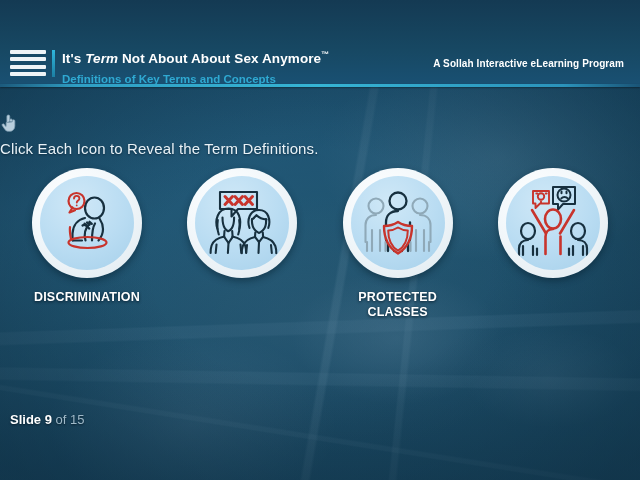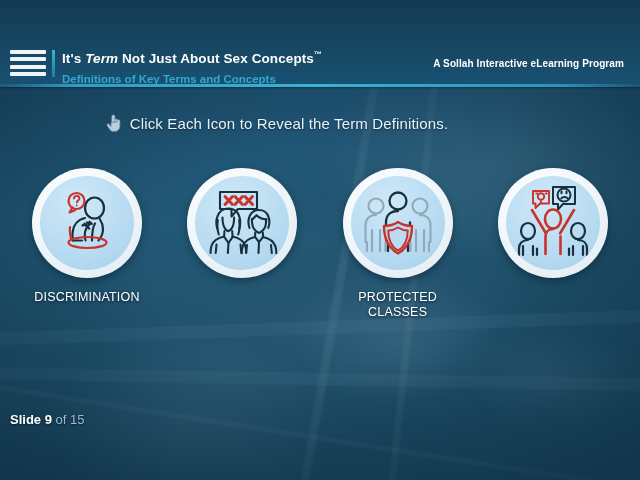--- a/index.html
+++ b/index.html
@@ -58,40 +58,40 @@
   .hdr-title .it{font-style:italic;}
   .hdr-title .tm{font-size:8px;vertical-align:super;}
   .hdr-sub{color:#2fa9d2;font-size:11.5px;font-weight:bold;line-height:15px;
            margin-top:5px;white-space:nowrap;}
 
   .hdr-right{position:absolute;right:16px;top:58px;color:#ffffff;
              font-size:10px;font-weight:bold;white-space:nowrap;letter-spacing:.1px;}
 
   
   .instruction{position:absolute;left:0;top:113px;width:553px;
-               display:flex;align-items:center;justify-content:center;gap:7px;}
+               display:flex;align-items:flex-start;justify-content:center;gap:7px;flex-direction:column;}
   .hand-icon{width:18px;height:20px;display:block;}
   .instruction .txt{color:#e9f2f7;font-size:15px;letter-spacing:.15px;
                     text-shadow:0 1px 2px rgba(0,20,35,.55);}
 
   
   .row{position:absolute;left:0;top:168px;width:640px;display:flex;
        justify-content:space-between;padding:0 26px;box-sizing:border-box;}
   .item{width:122px;display:flex;flex-direction:column;align-items:center;cursor:pointer;}
 
   .circle{width:110px;height:110px;border-radius:50%;
           background:radial-gradient(circle at 38% 30%,#ffffff 0%,#f3f8fb 42%,#dfe9ef 100%);
           box-shadow:0 3px 7px rgba(4,26,40,.45);
           display:flex;align-items:center;justify-content:center;}
   .inner{width:94px;height:94px;border-radius:50%;
          background:radial-gradient(circle at 40% 28%,#cfe8f7 0%,#b9dcf2 55%,#a6d0ea 100%);
          display:flex;align-items:center;justify-content:center;overflow:hidden;}
   .inner svg{display:block;}
 
-  .label{margin-top:12px;color:#ffffff;font-size:12.5px;font-weight:normal;
+  .label{margin-top:12px;color:#ffffff;font-size:12.5px;font-weight:bold;
          text-align:center;line-height:15px;letter-spacing:.2px;
          text-shadow:0 1px 3px rgba(3,22,36,.85);white-space:pre-line;}
 
   
   .slide-counter{position:absolute;left:10px;top:412px;font-size:13px;
                  text-shadow:0 1px 2px rgba(0,18,30,.7);}
   .slide-counter .b{color:#ffffff;font-weight:bold;}
   .slide-counter .n{color:#ffffff;font-weight:bold;}
   .slide-counter .m{color:#9fb9c8;}
 </style>
@@ -115,21 +115,21 @@
     <div class="burger">
       <i></i>
         <i></i>
         <i></i>
         <i></i>
     </div>
 
     <div class="hdr-divider"></div>
 
     <div class="hdr-titles">
-      <div class="hdr-title"><span>It's </span><span class="it">Term</span><span> Not Just About Sex Concepts</span><span class="tm">™</span></div>
+      <div class="hdr-title"><span>It's </span><span class="it">Term</span><span> Not About About Sex Anymore</span><span class="tm">™</span></div>
       <div class="hdr-sub">Definitions of Key Terms and Concepts</div>
     </div>
 
     <div class="hdr-right">A Sollah Interactive eLearning Program</div>
   </div>
   <div class="hdr-rule"></div>
 
   <div class="instruction">
     <svg class="hand-icon" viewBox="0 0 24 26">
       <g fill="#b9cfdd" stroke="#7e9cb0" stroke-width="1">

